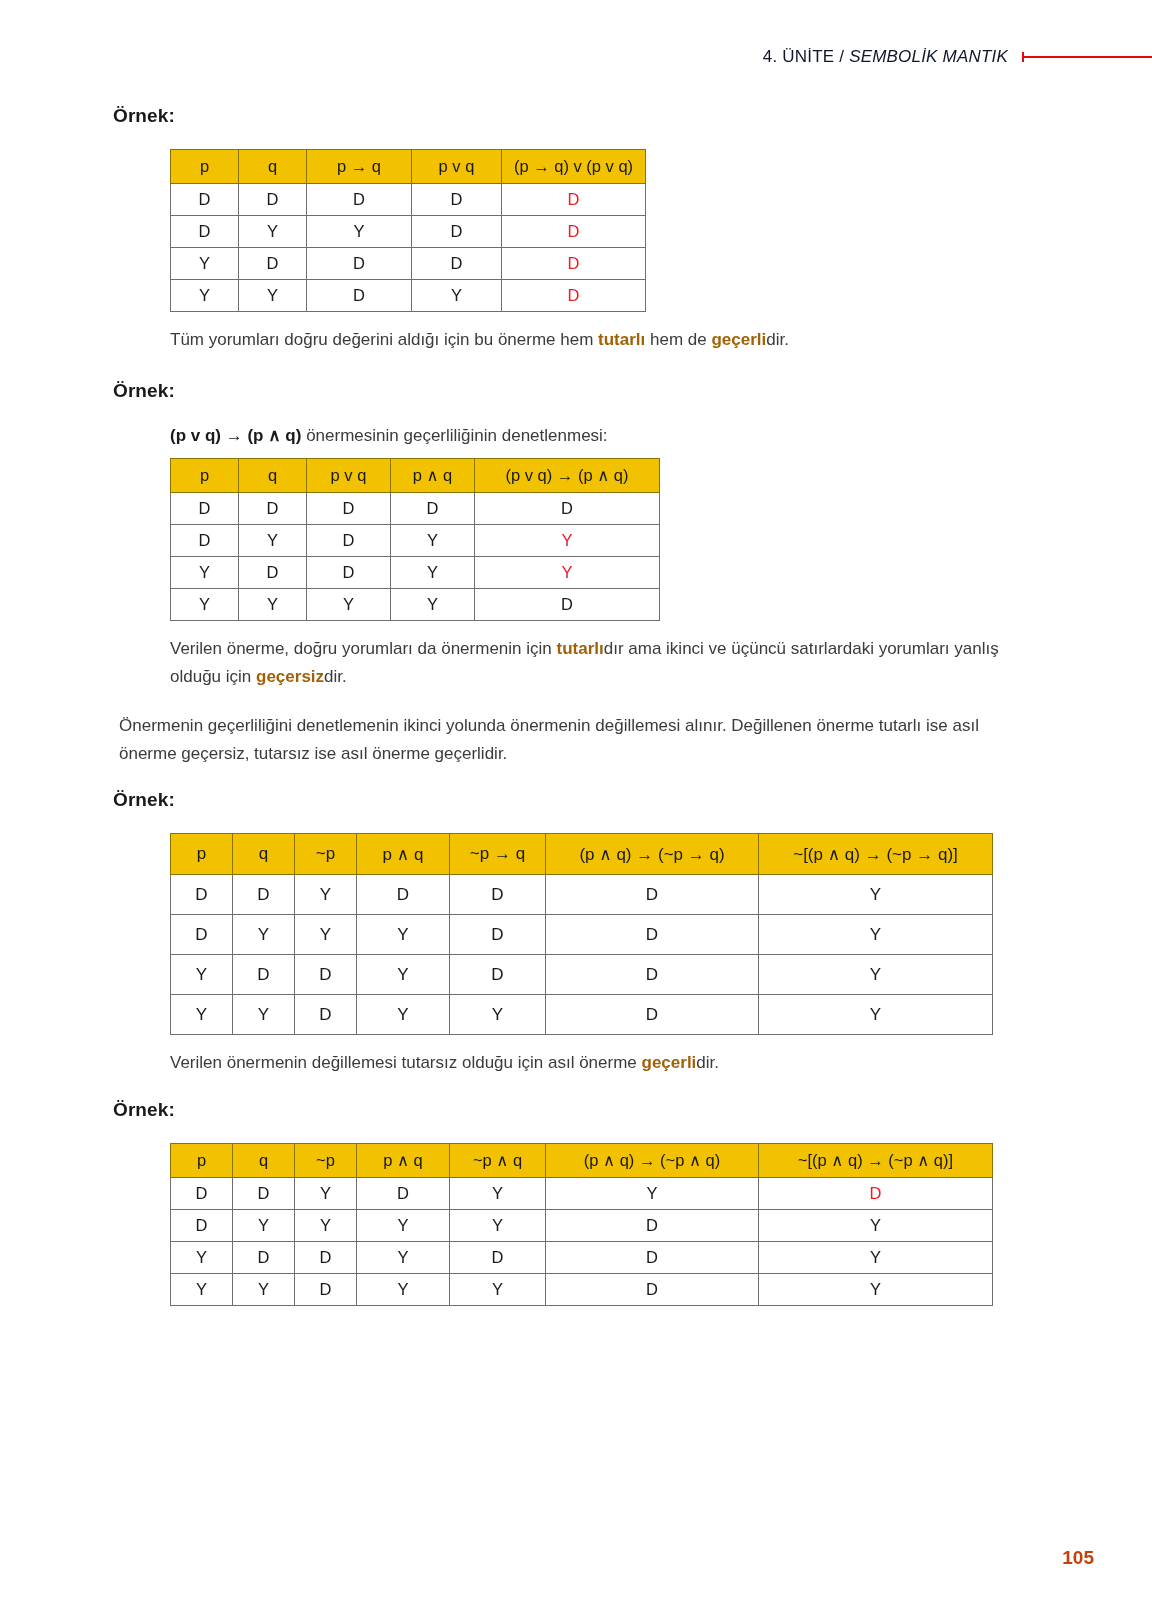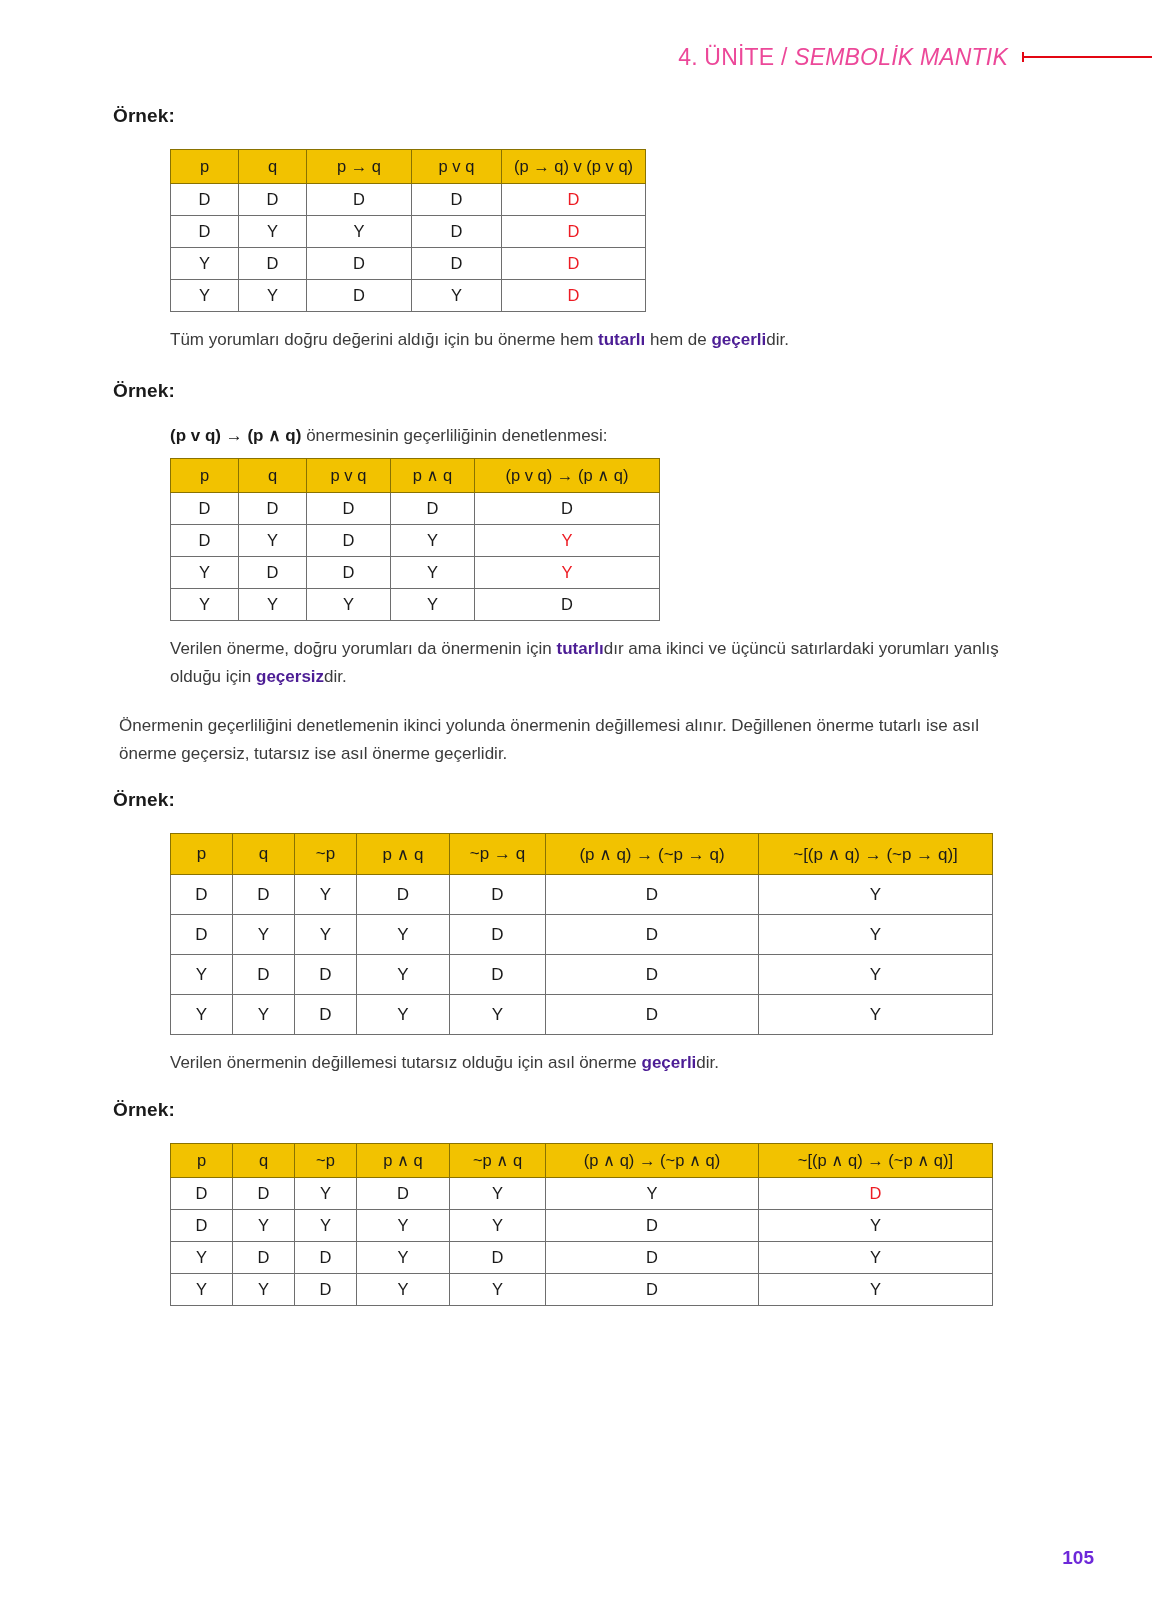--- a/index.html
+++ b/index.html
@@ -25,23 +25,23 @@
     position: absolute;
     top: 42px;
     right: 0;
     left: 0;
     height: 30px;
     display: flex;
     align-items: center;
     justify-content: flex-end;
   }
   .header-title {
-    font-size: 23px;
+    font-size: 17px;
     letter-spacing: 0.2px;
-    color: #ec4899;
+    color: #0f172a;
     white-space: nowrap;
   }
   .header-title .unit {
     font-style: normal;
   }
   .header-title .topic {
     font-style: italic;
   }
   .header-rule {
     margin-left: 14px;
@@ -90,21 +90,21 @@
     font-weight: bold;
     color: #1a1a1a;
   }
 
   .para {
     font-size: 17px;
     color: #3b3b3b;
     line-height: 1.62;
     margin: 0;
   }
-  .para b { color: #4c1d95; }
+  .para b { color: #a16207; }
 
   .para.body {
     margin-left: 6px;
   }
 
   
   table.tt {
     border-collapse: collapse;
     table-layout: fixed;
     margin: 8px 0 14px 0;
@@ -136,21 +136,21 @@
   .sp-22 { height: 22px; }
   .sp-26 { height: 26px; }
 
   
   .page-number {
     position: absolute;
     right: 58px;
     bottom: 55px;
     font-size: 19px;
     font-weight: bold;
-    color: #6d28d9;
+    color: #c2410c;
   }
 </style>
 </head>
 <body>
 
 <div class="page">
 
   <div class="page-header">
     <div class="header-title">
       <span class="unit">4. ÜNİTE /</span>

